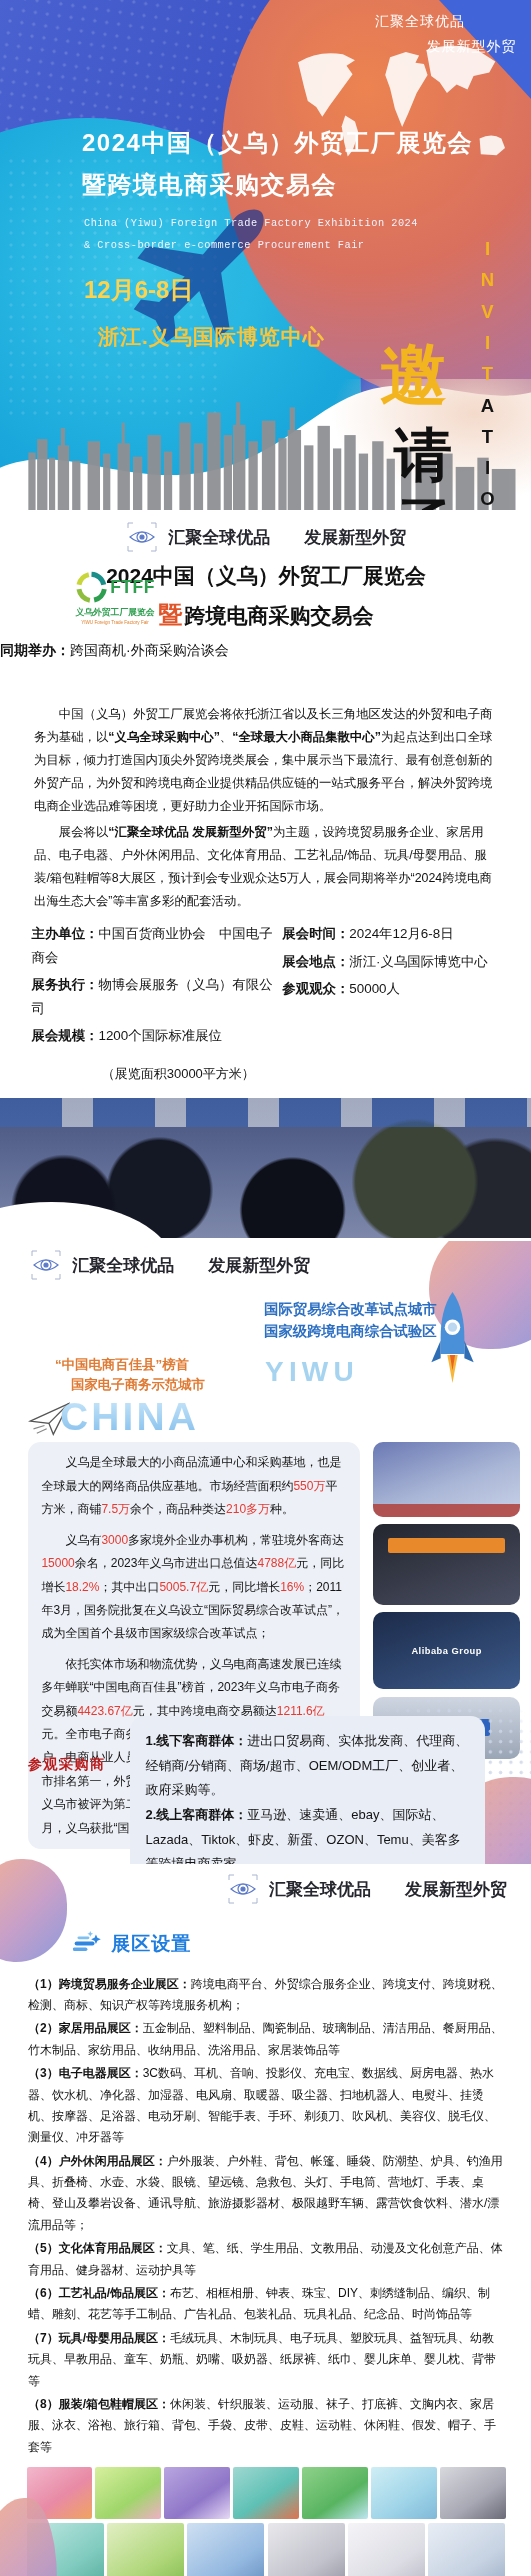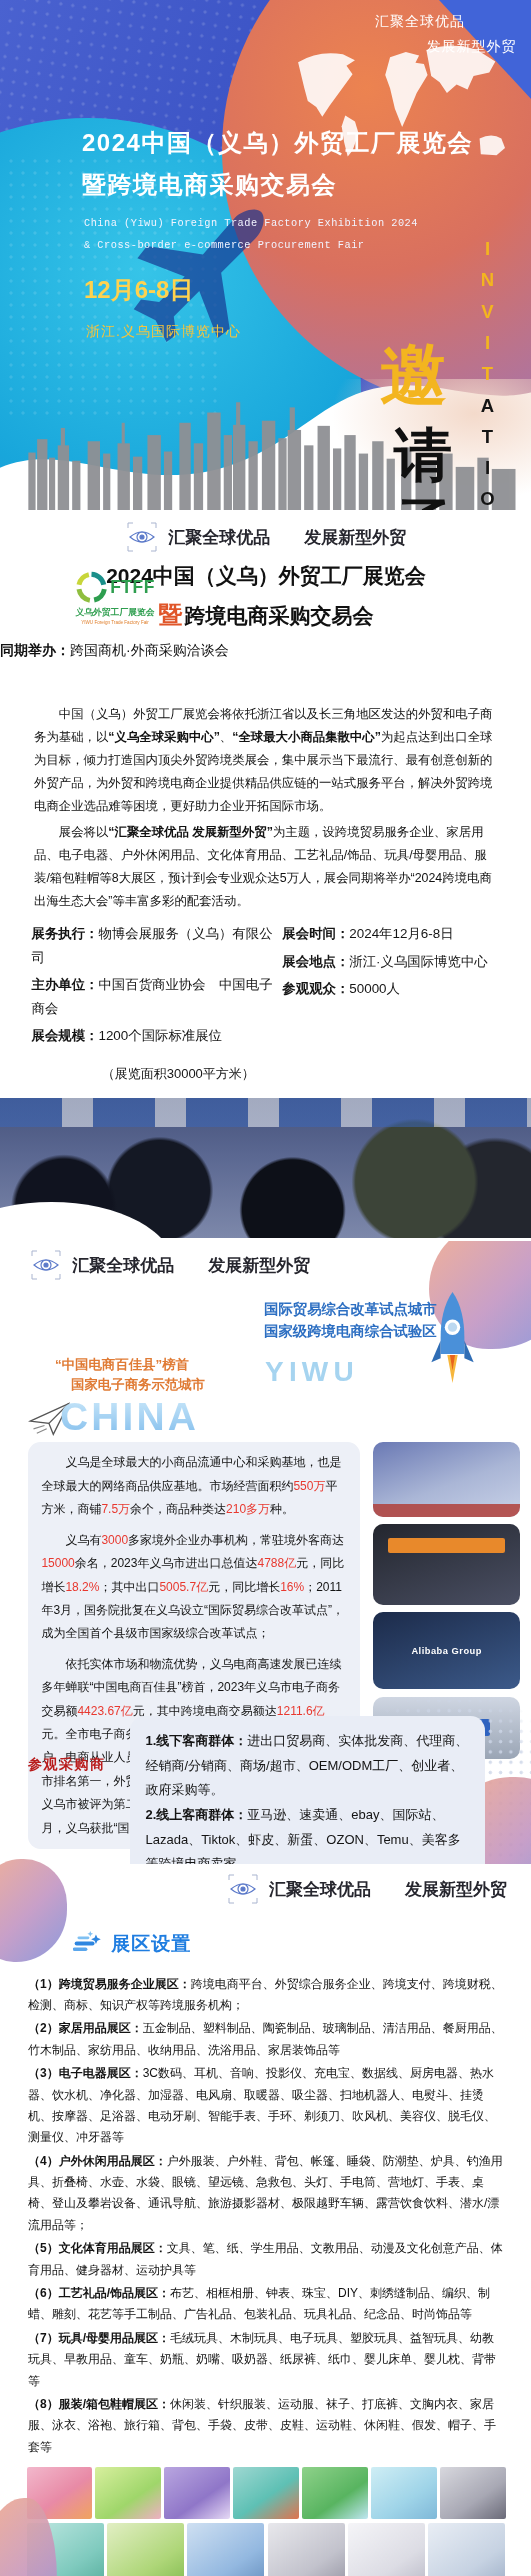--- a/index.html
+++ b/index.html
@@ -25,21 +25,21 @@
   .hero-slg.s1{right:67px;top:13.4px;}
   .hero-slg.s2{right:15.5px;top:38px;}
   .hero-plane{position:absolute;left:77px;top:206px;width:247px;height:170px;opacity:.8;}
   .hero-t{position:absolute;left:82px;color:#fff;font-weight:bold;letter-spacing:1.5px;margin:0;}
   .hero-t.l1{top:127px;font-size:24px;}
   .hero-t.l2{top:169px;font-size:24px;}
   .hero-en{position:absolute;left:84px;color:#f2f4ff;font-size:10.3px;letter-spacing:0.5px;font-family:"Liberation Mono",monospace;}
   .hero-en.e1{top:217px;}
   .hero-en.e2{top:239px;}
   .hero-date{position:absolute;left:84px;top:274px;font-size:24px;font-weight:bold;color:#ffd24e;}
-  .hero-venue{position:absolute;left:86px;top:323px;font-size:14px;font-weight:normal;color:#f7c43c;letter-spacing:1px;}
+  .hero-venue{position:absolute;left:98px;top:323px;font-size:21px;font-weight:bold;color:#f7c43c;letter-spacing:1px;}
   .wave{position:absolute;left:0;bottom:0;width:532px;height:155px;}
   .wave-pink{position:absolute;right:0;top:379px;width:206px;height:124px;
     background:radial-gradient(ellipse at 72% 28%,rgba(243,216,200,.95) 0%,rgba(243,216,200,0) 68%);}
   .skyline{position:absolute;left:0;bottom:0;width:532px;height:118px;}
   .invite{position:absolute;font-family:"DejaVu Serif",serif;font-weight:900;line-height:1;}
   .invite.c1{left:380px;top:341px;font-size:67px;color:#f3b51f;}
   .invite.c2{left:394px;top:426px;font-size:58px;color:#101010;}
   .invite.c3{left:396px;top:497px;font-size:58px;color:#101010;}
   .inv-vert{position:absolute;left:476px;top:238px;writing-mode:vertical-rl;text-orientation:upright;
     font-weight:800;font-size:18.5px;letter-spacing:10.3px;font-family:"Liberation Sans",sans-serif;}
@@ -295,22 +295,22 @@
     <p class="subtitle"><span class="seg-b">同期举办：</span><span>跨国商机·外商采购洽谈会</span></p>
   </section>
 
   <section class="paras">
     <p><span>中国（义乌）外贸工厂展览会将依托浙江省以及长三角地区发达的外贸和电子商务为基础，以</span><span class="seg-b">“义乌全球采购中心”</span><span>、</span><span class="seg-b">“全球最大小商品集散中心”</span><span>为起点达到出口全球为目标，倾力打造国内顶尖外贸跨境类展会，集中展示当下最流行、最有创意创新的外贸产品，为外贸和跨境电商企业提供精品供应链的一站式服务平台，解决外贸跨境电商企业选品难等困境，更好助力企业开拓国际市场。</span></p>
     <p><span>展会将以</span><span class="seg-b">“汇聚全球优品 发展新型外贸”</span><span>为主题，设跨境贸易服务企业、家居用品、电子电器、户外休闲用品、文化体育用品、工艺礼品/饰品、玩具/母婴用品、服装/箱包鞋帽等8大展区，预计到会专业观众达5万人，展会同期将举办“2024跨境电商出海生态大会”等丰富多彩的配套活动。</span></p>
   </section>
 
   <section class="facts">
     <div class="fcol">
+      <div class="frow"><span class="lab">主办单位：</span><span>中国百货商业协会　中国电子商会</span></div>
       <div class="frow"><span class="lab">展务执行：</span><span>物博会展服务（义乌）有限公司</span></div>
-      <div class="frow"><span class="lab">主办单位：</span><span>中国百货商业协会　中国电子商会</span></div>
       <div class="frow"><span class="lab">展会规模：</span><span>1200个国际标准展位</span>
         <div class="v2">（展览面积30000平方米）</div>
       </div>
     </div>
     <div class="fcol">
       <div class="frow"><span class="lab">展会时间：</span><span>2024年12月6-8日</span></div>
       <div class="frow"><span class="lab">展会地点：</span><span>浙江·义乌国际博览中心</span></div>
       <div class="frow"><span class="lab">参观观众：</span><span>50000人</span></div>
     </div>
   </section>

